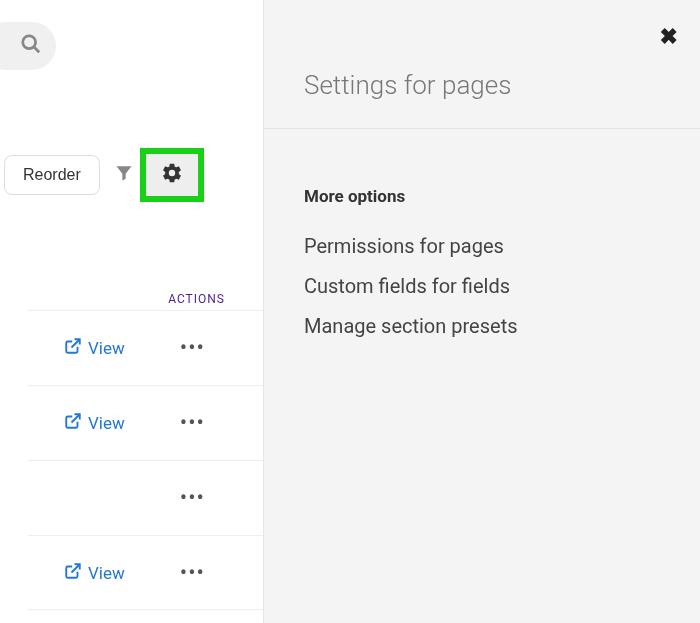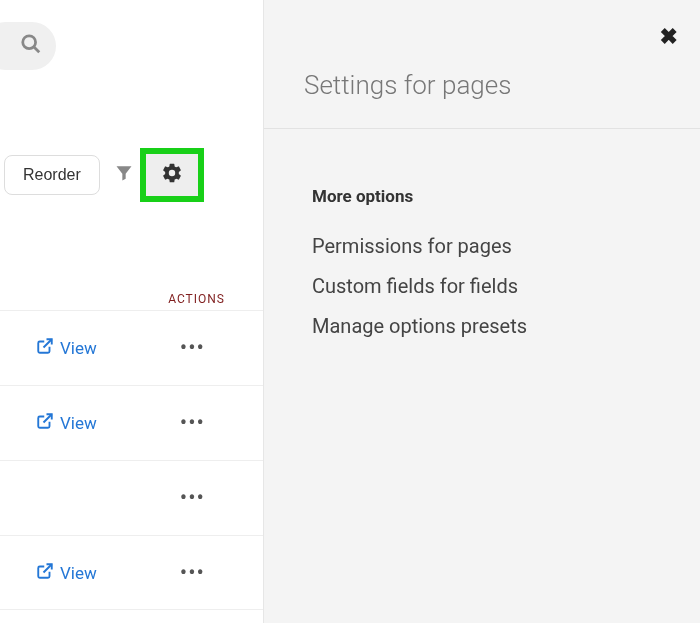--- a/index.html
+++ b/index.html
@@ -75,29 +75,30 @@
     cursor: pointer;
   }
   .gear-wrap svg { width: 22px; height: 22px; }
 
   .actions-header {
     position: absolute;
     top: 292px;
     right: 38px;
     font-size: 12px;
     letter-spacing: 1px;
-    color: #7f1d1d;
+    color: #4c1d95;
     text-transform: uppercase;
   }
 
   .rows {
     position: absolute;
     top: 310px;
     left: 0;
     right: 0;
+    padding-left: 28px;
   }
   .row {
     height: 75px;
     border-top: 1px solid #eee;
     display: flex;
     align-items: center;
     padding-left: 36px;
   }
   .row:last-child { border-bottom: 1px solid #eee; }
   .view-link {
@@ -148,21 +149,20 @@
     top: 128px;
     left: 0;
     right: 0;
     height: 1px;
     background: #e2e2e2;
   }
   .more-options {
     position: absolute;
     top: 186px;
     left: 40px;
-    margin-left: 8px;
   }
   .more-options-label {
     font-size: 17px;
     font-weight: 700;
     color: #333;
     margin-bottom: 20px;
   }
   .opt {
     font-size: 20px;
     color: #444;
@@ -268,15 +268,15 @@
   <span class="close-btn">
     <span>✖</span>
   </span>
   <div class="panel-title">Settings for pages</div>
   <div class="divider"></div>
 
   <div class="more-options">
     <div class="more-options-label">More options</div>
     <div class="opt">Permissions for pages</div>
     <div class="opt">Custom fields for fields</div>
-    <div class="opt">Manage options presets</div>
+    <div class="opt">Manage section presets</div>
   </div>
 </div>
 
 </body></html>

